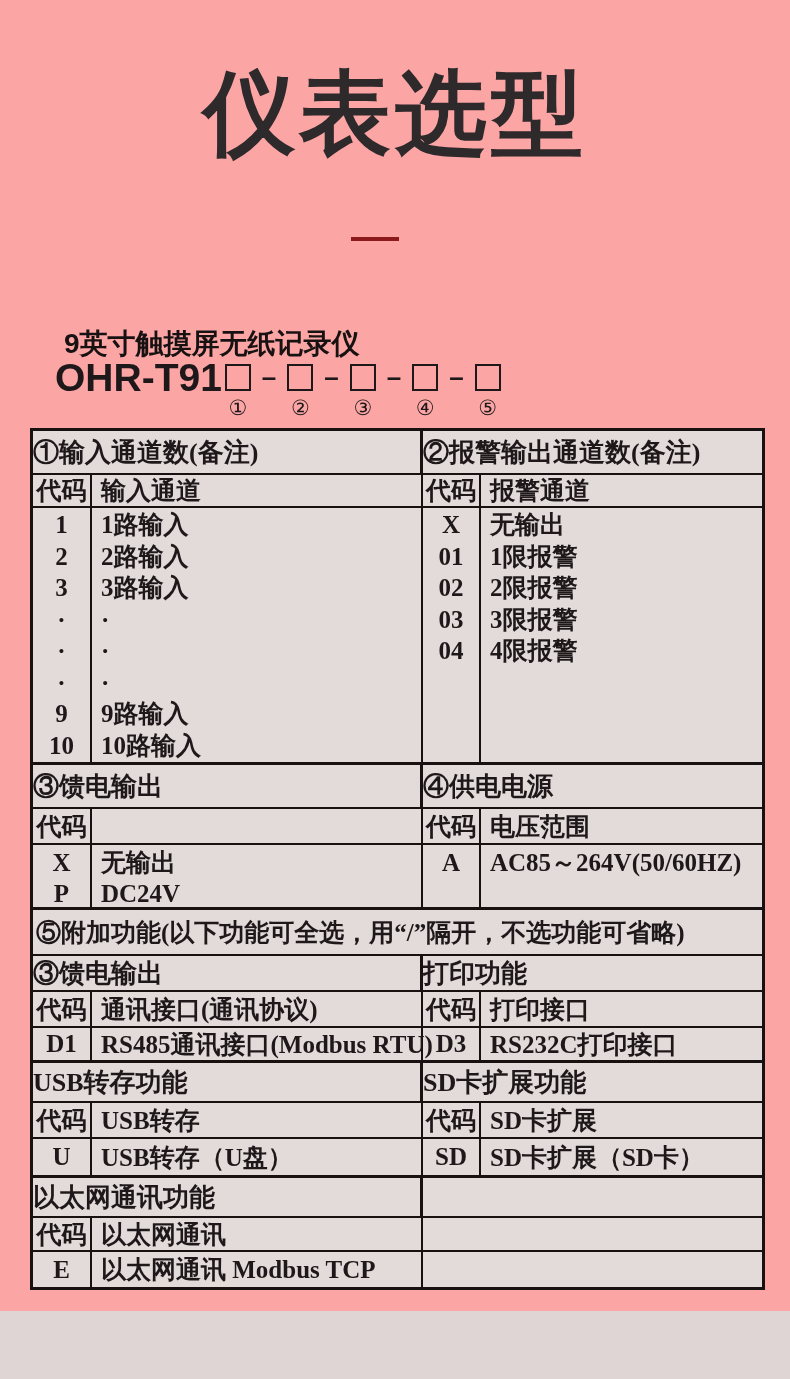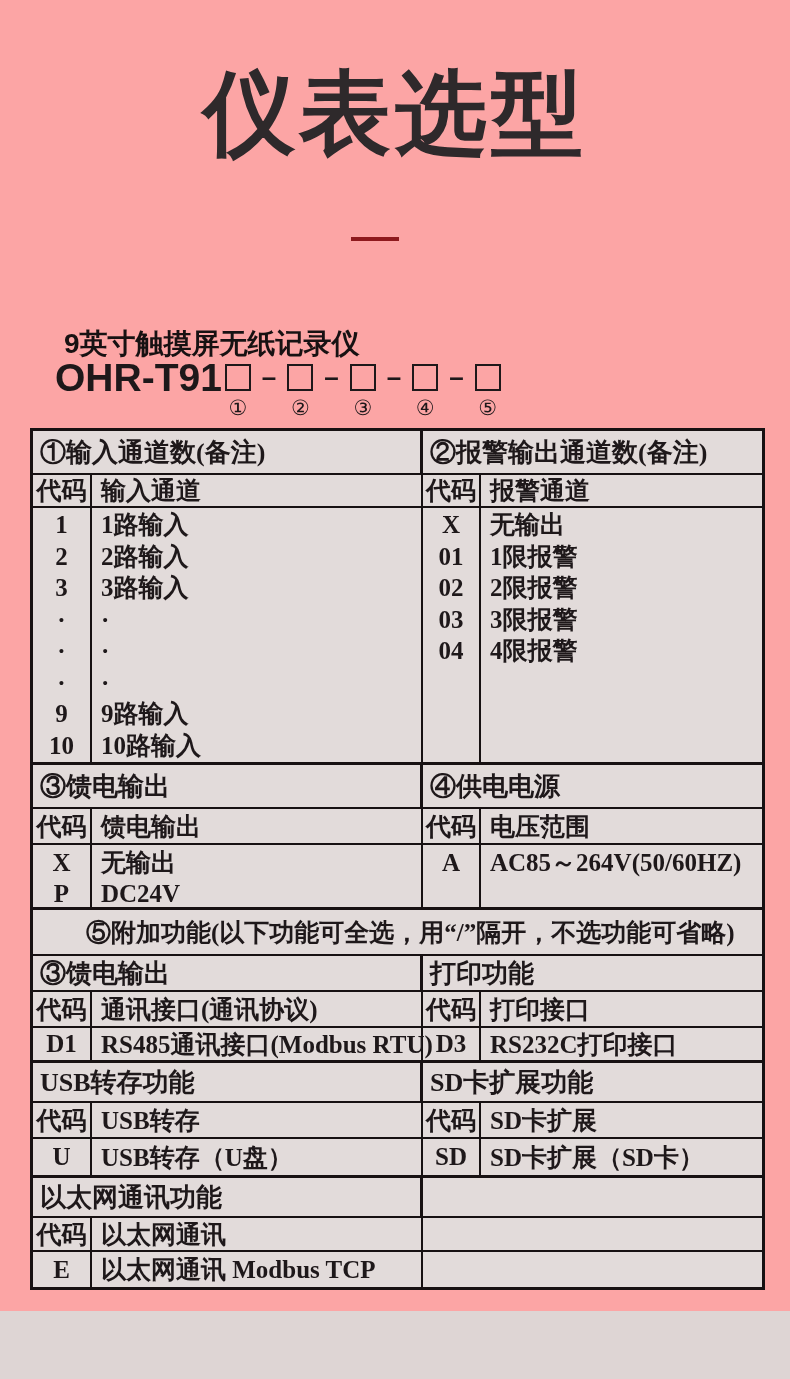--- a/index.html
+++ b/index.html
@@ -90,33 +90,31 @@
   }
   .band { display: flex; border-top: 2px solid #171112; flex: none; }
   .band.first { border-top: 0; }
   .band.thick { border-top-width: 3px; justify-content: space-between; }
   .half-l { width: 390px; flex: none; border-right: 2px solid #171112; display: flex; }
   .sec-band .half-l { border-right-width: 3px; }
   .half-r { flex: 1; display: flex; }
   .sec-title {
     display: flex;
     align-items: center;
-    padding-left: 7px;
     font-size: 26px;
     letter-spacing: 0;
     white-space: nowrap;
   }
   .g-title {
     display: flex;
     align-items: center;
-    padding-left: 21px;
+    padding-left: 3px;
     font-size: 25px;
     white-space: nowrap;
     width: 100%;
-    margin-left: 32px;
   }
   .code-col {
     flex: none; width: 59px;
     border-right: 2px solid #171112;
     display: flex; flex-direction: column;
     justify-content: center;
     align-items: center;
     text-align: center;
   }
   .half-r .code-col { width: 58px; }
@@ -243,21 +241,20 @@
     </div>
 
     <div class="band thick sec-band" style="height:45px">
       <div class="half-l sec-title">③馈电输出</div>
       <div class="half-r sec-title">④供电电源</div>
     </div>
 
     <div class="band" style="height:36px">
       <div class="half-l">
         <div class="code-col">代码</div>
-        <div class="val-col">馈电输出</div>
       </div>
       <div class="half-r">
         <div class="code-col">代码</div>
         <div class="val-col">电压范围</div>
       </div>
     </div>
 
     <div class="band" style="height:64px">
       <div class="half-l">
         <div class="code-col lines-f">

